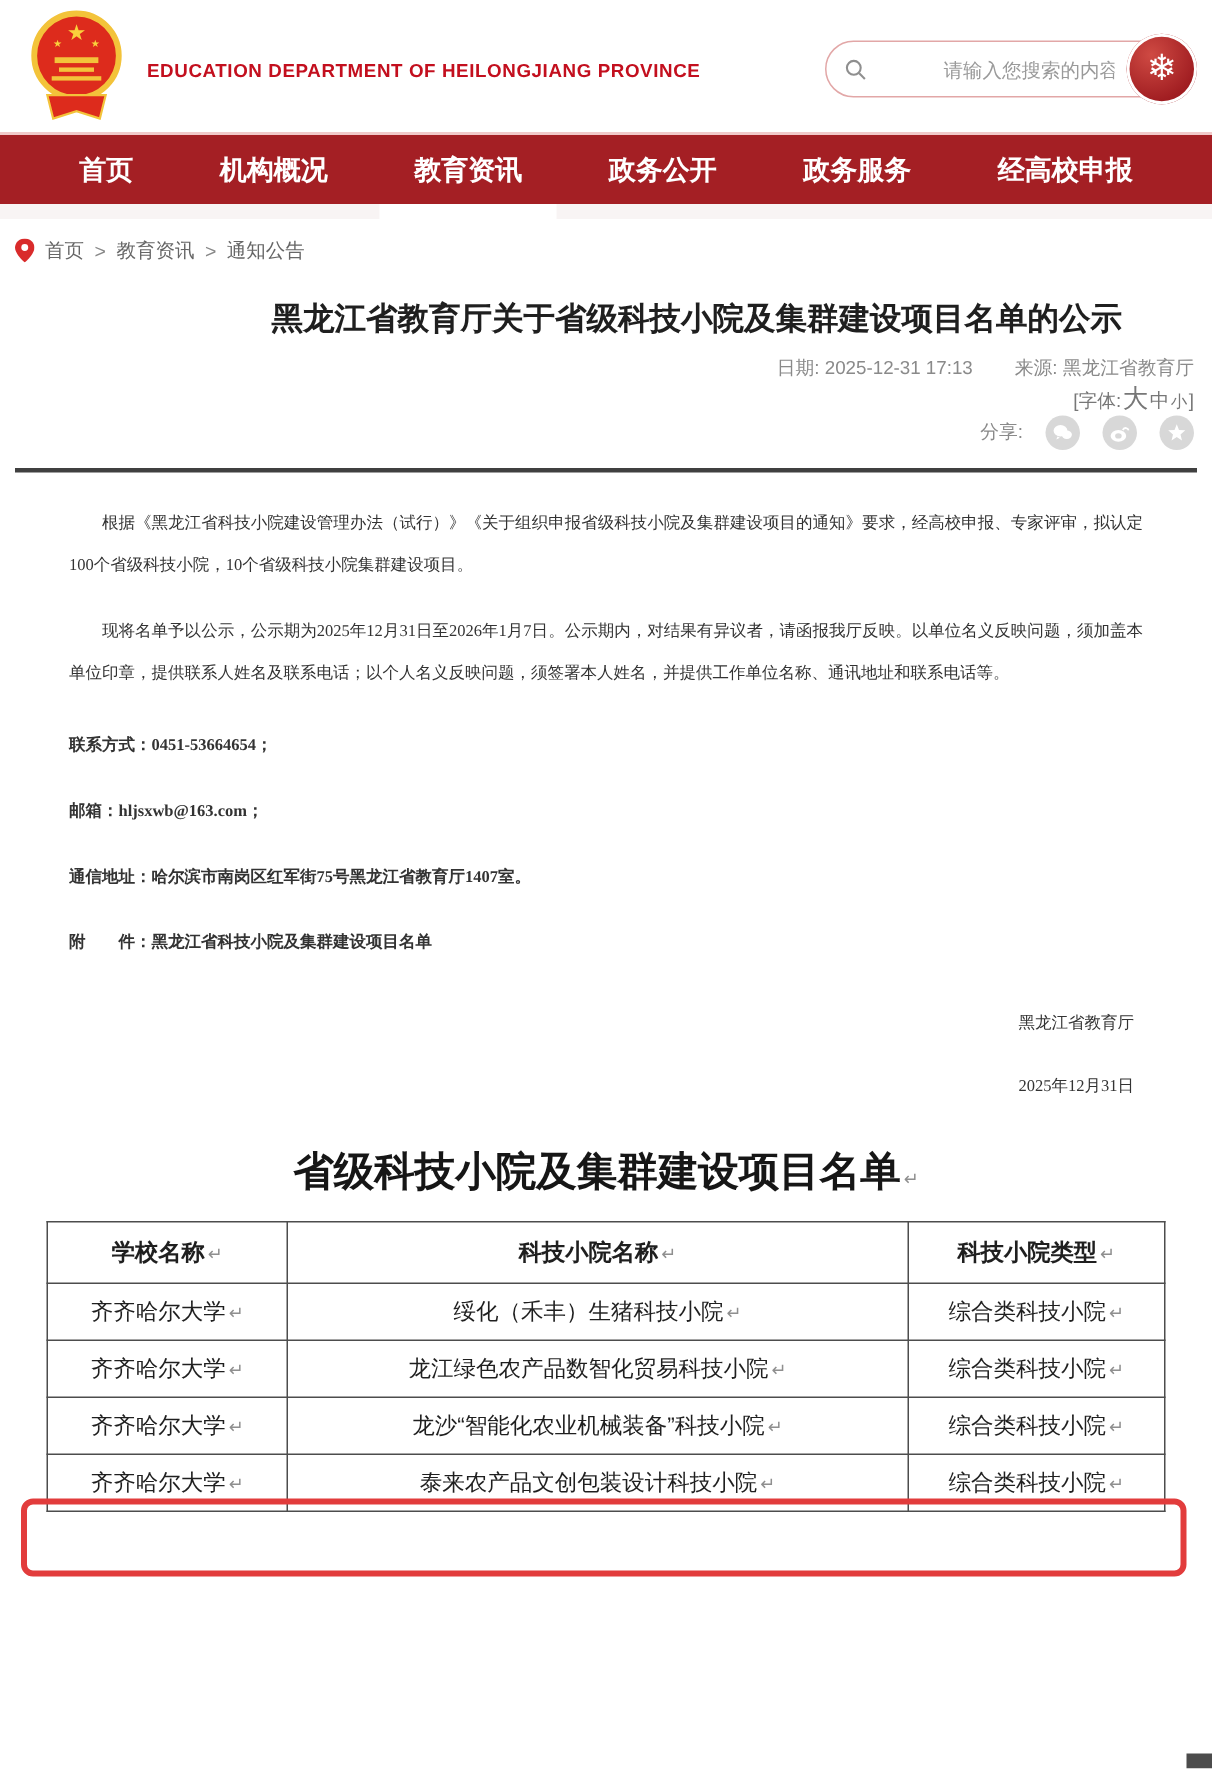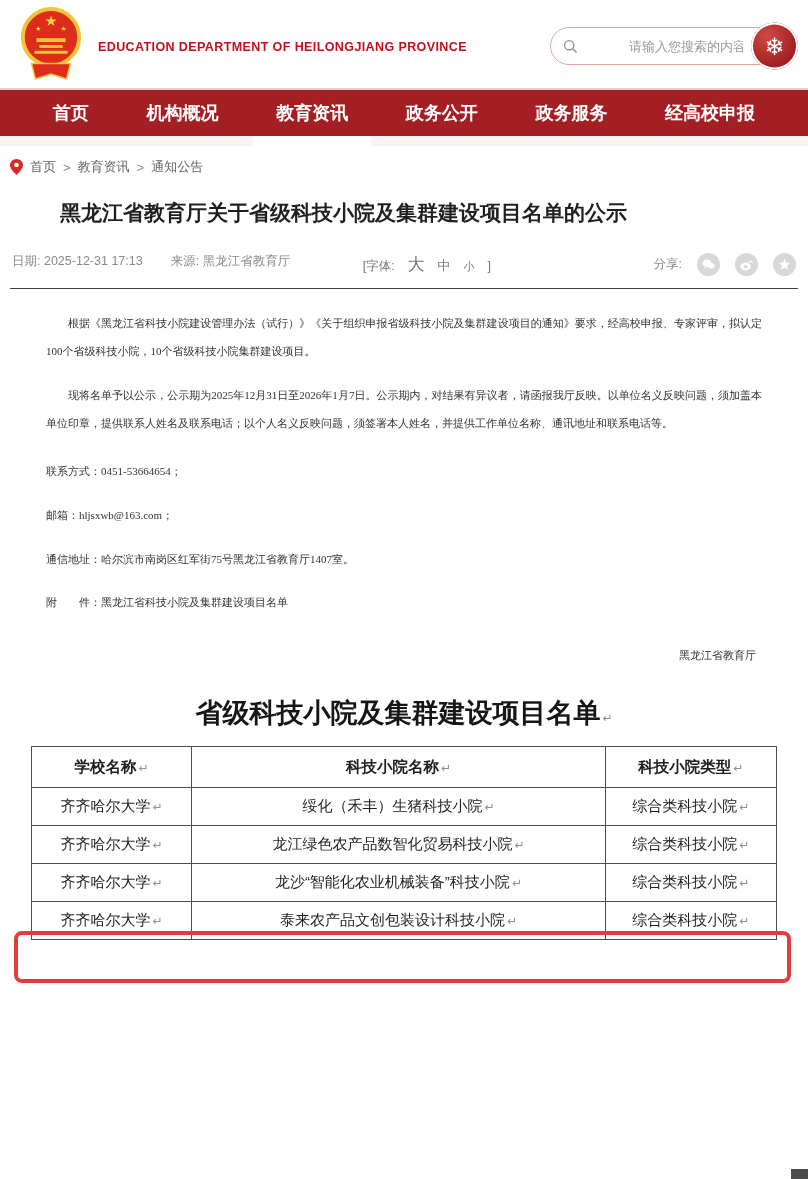--- a/index.html
+++ b/index.html
@@ -51,36 +51,36 @@
   }
   .nav-strip { height: 10px; background:#f8f4f4; }
 
   
   .breadcrumb { display:flex; align-items:center; gap: 7px; padding: 12px 0 2px 10px; font-size: 13px; color:#666; }
   .breadcrumb .sep { color:#888; }
   .crumb { cursor:pointer; }
 
   
   .article { padding: 0 10px; }
-  .article-title { text-align:left; font-size: 21px; font-weight: bold; color:#1f1f1f; margin: 20px 50px 20px; line-height:1.4; }
-  .meta { display:flex; align-items:flex-start; font-size: 12.5px; color:#8a8a8a; padding: 6px 2px 12px; border-bottom: 1px solid #404040; }
+  .article-title { text-align:right; font-size: 21px; font-weight: bold; color:#1f1f1f; margin: 20px 50px 4px; line-height:1.4; }
+  .meta { display:flex; align-items:flex-end; font-size: 12.5px; color:#8a8a8a; padding: 6px 2px 12px; border-bottom: 3px solid #404040; flex-direction: column; }
   .meta-left { flex: 1.15; display:flex; gap: 28px; white-space:nowrap; }
-  .meta-font { display:flex; align-items:baseline; gap: 13px; color:#777; white-space:nowrap; }
+  .meta-font { display:flex; align-items:baseline; gap: 1px; color:#777; white-space:nowrap; }
   .meta-font .fz-l { font-size: 17px; cursor:pointer; }
   .meta-font .fz-m { font-size: 13px; cursor:pointer; }
   .meta-font .fz-s { font-size: 11px; cursor:pointer; }
   .meta-share { flex: 1; display:flex; justify-content:flex-end; align-items:center; gap: 15px; }
   .share-circle {
     width: 23px; height: 23px; border-radius: 50%; background:#d8d8d8;
     display:flex; align-items:center; justify-content:center; cursor:pointer;
   }
 
   .body-text { font-family: "Liberation Serif", "DejaVu Serif", serif; font-size: 11px; color:#333; padding: 4px 36px 0; }
   .para { text-indent: 2em; line-height: 2.5; margin: 17px 0; text-align: justify; }
-  .contact { line-height: 1.7; margin: 25px 0; }
+  .contact { line-height: 1.7; margin: 25px 0; font-weight: bold; }
   .sig { text-align: right; margin: 36px 6px 0 0; }
   .sig-date { text-align: right; margin: 27px 6px 0 0; }
 
   
   .table-title { text-align:center; font-size: 27px; font-weight: bold; color:#161616; margin: 32px 0 15px; }
   .retmark { color:#8f8f8f; font-size: 12px; font-weight: normal; margin-left: 2px; }
   .table-wrap { position: relative; padding: 0 21px; }
   table { width: 100%; border-collapse: collapse; table-layout: fixed; font-size: 15px; color:#1f1f1f; }
   th, td { border: 1px solid #4d4d4d; text-align: center; height: 38px; padding: 0 4px; font-weight: normal; white-space: nowrap; overflow:hidden; }
   th { font-weight: bold; height: 41px; font-size: 15.5px; }
@@ -195,20 +195,21 @@
   </div>
 
   <div class="body-text">
     <p class="para">根据《黑龙江省科技小院建设管理办法（试行）》《关于组织申报省级科技小院及集群建设项目的通知》要求，经高校申报、专家评审，拟认定100个省级科技小院，10个省级科技小院集群建设项目。</p>
     <p class="para">现将名单予以公示，公示期为2025年12月31日至2026年1月7日。公示期内，对结果有异议者，请函报我厅反映。以单位名义反映问题，须加盖本单位印章，提供联系人姓名及联系电话；以个人名义反映问题，须签署本人姓名，并提供工作单位名称、通讯地址和联系电话等。</p>
     <p class="contact">联系方式：0451-53664654；</p>
     <p class="contact">邮箱：hljsxwb@163.com；</p>
     <p class="contact">通信地址：哈尔滨市南岗区红军街75号黑龙江省教育厅1407室。</p>
     <p class="contact">附　　件：黑龙江省科技小院及集群建设项目名单</p>
     <p class="sig">黑龙江省教育厅</p>
+    <p class="sig-date">2025年12月31日</p>
   </div>
 
   <div class="table-title">
     <span>省级科技小院及集群建设项目名单</span><span class="retmark">↵</span>
   </div>
 
   <div class="table-wrap">
     <table>
       <colgroup>
           <col style="width:21.5%">

